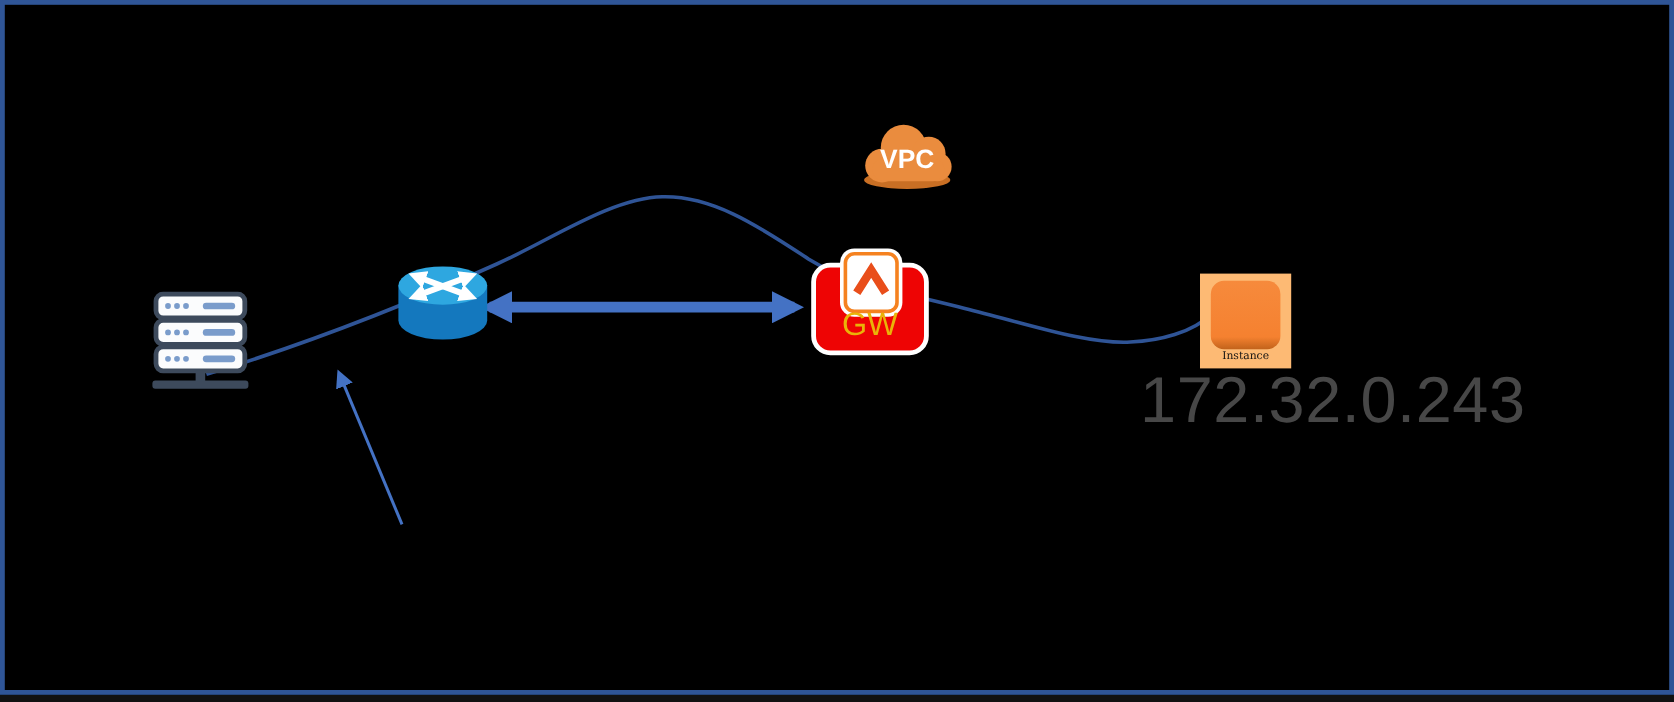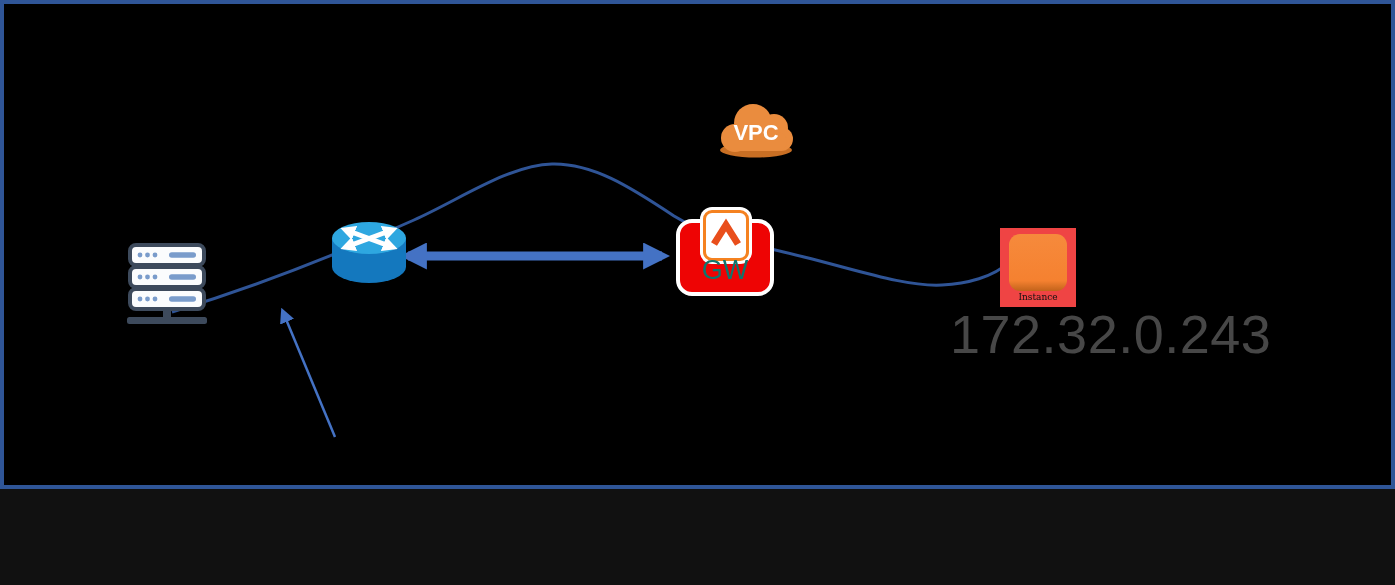--- a/index.html
+++ b/index.html
@@ -15,54 +15,54 @@
     --instance-orange:#F58536;
     --instance-shadow:#C2631B;
     --server-dark:#3D4A5C;
     --server-blue:#7A9CCB;
     --ip-gray:#474747;
   }
   *{margin:0;padding:0;box-sizing:border-box;}
   body{background:#111;font-family:"Liberation Sans",sans-serif;}
   .canvas{
     position:relative;
-    width:1395px;height:489px;
+    width:1395px;height:579px;
     background:var(--bg);
     border:4px solid var(--frame);
     overflow:hidden;
   }
   .abs{position:absolute;}
   svg{display:block;}
   .connector-layer{position:absolute;left:0;top:0;width:1395px;height:585px;}
 
   
   .gw-box{
     left:672px;top:215px;width:98px;height:77px;
     background:var(--gw-red);
     border:4px solid #ffffff;
     border-radius:16px;
   }
   .gw-label{
     left:672px;top:250px;width:98px;
     text-align:center;
-    color:#0f766e;font-size:27px;line-height:1.2;
+    color:#eab308;font-size:27px;line-height:1.2;
     font-family:"Liberation Sans",sans-serif;
   }
   .gw-icon{
     left:699px;top:206px;width:46px;height:51px;
     background:#ffffff;
     border:3px solid var(--gw-icon-orange);
     border-radius:9px;
     box-shadow:0 0 0 3px #ffffff;
   }
 
   
   .instance-card{
     left:996px;top:224px;width:76px;height:79px;
-    background:#ef4444;
+    background:#fdba74;
   }
   .instance-square{
     position:absolute;left:9px;top:6px;width:58px;height:57px;
     border-radius:11px;
     background:linear-gradient(180deg,#F68A3C 0%,#F58130 82%,var(--instance-shadow) 100%);
   }
   .instance-label{
     position:absolute;left:0;top:64px;width:76px;
     text-align:center;color:#111111;
     font-size:9px;font-family:"DejaVu Serif",serif;

